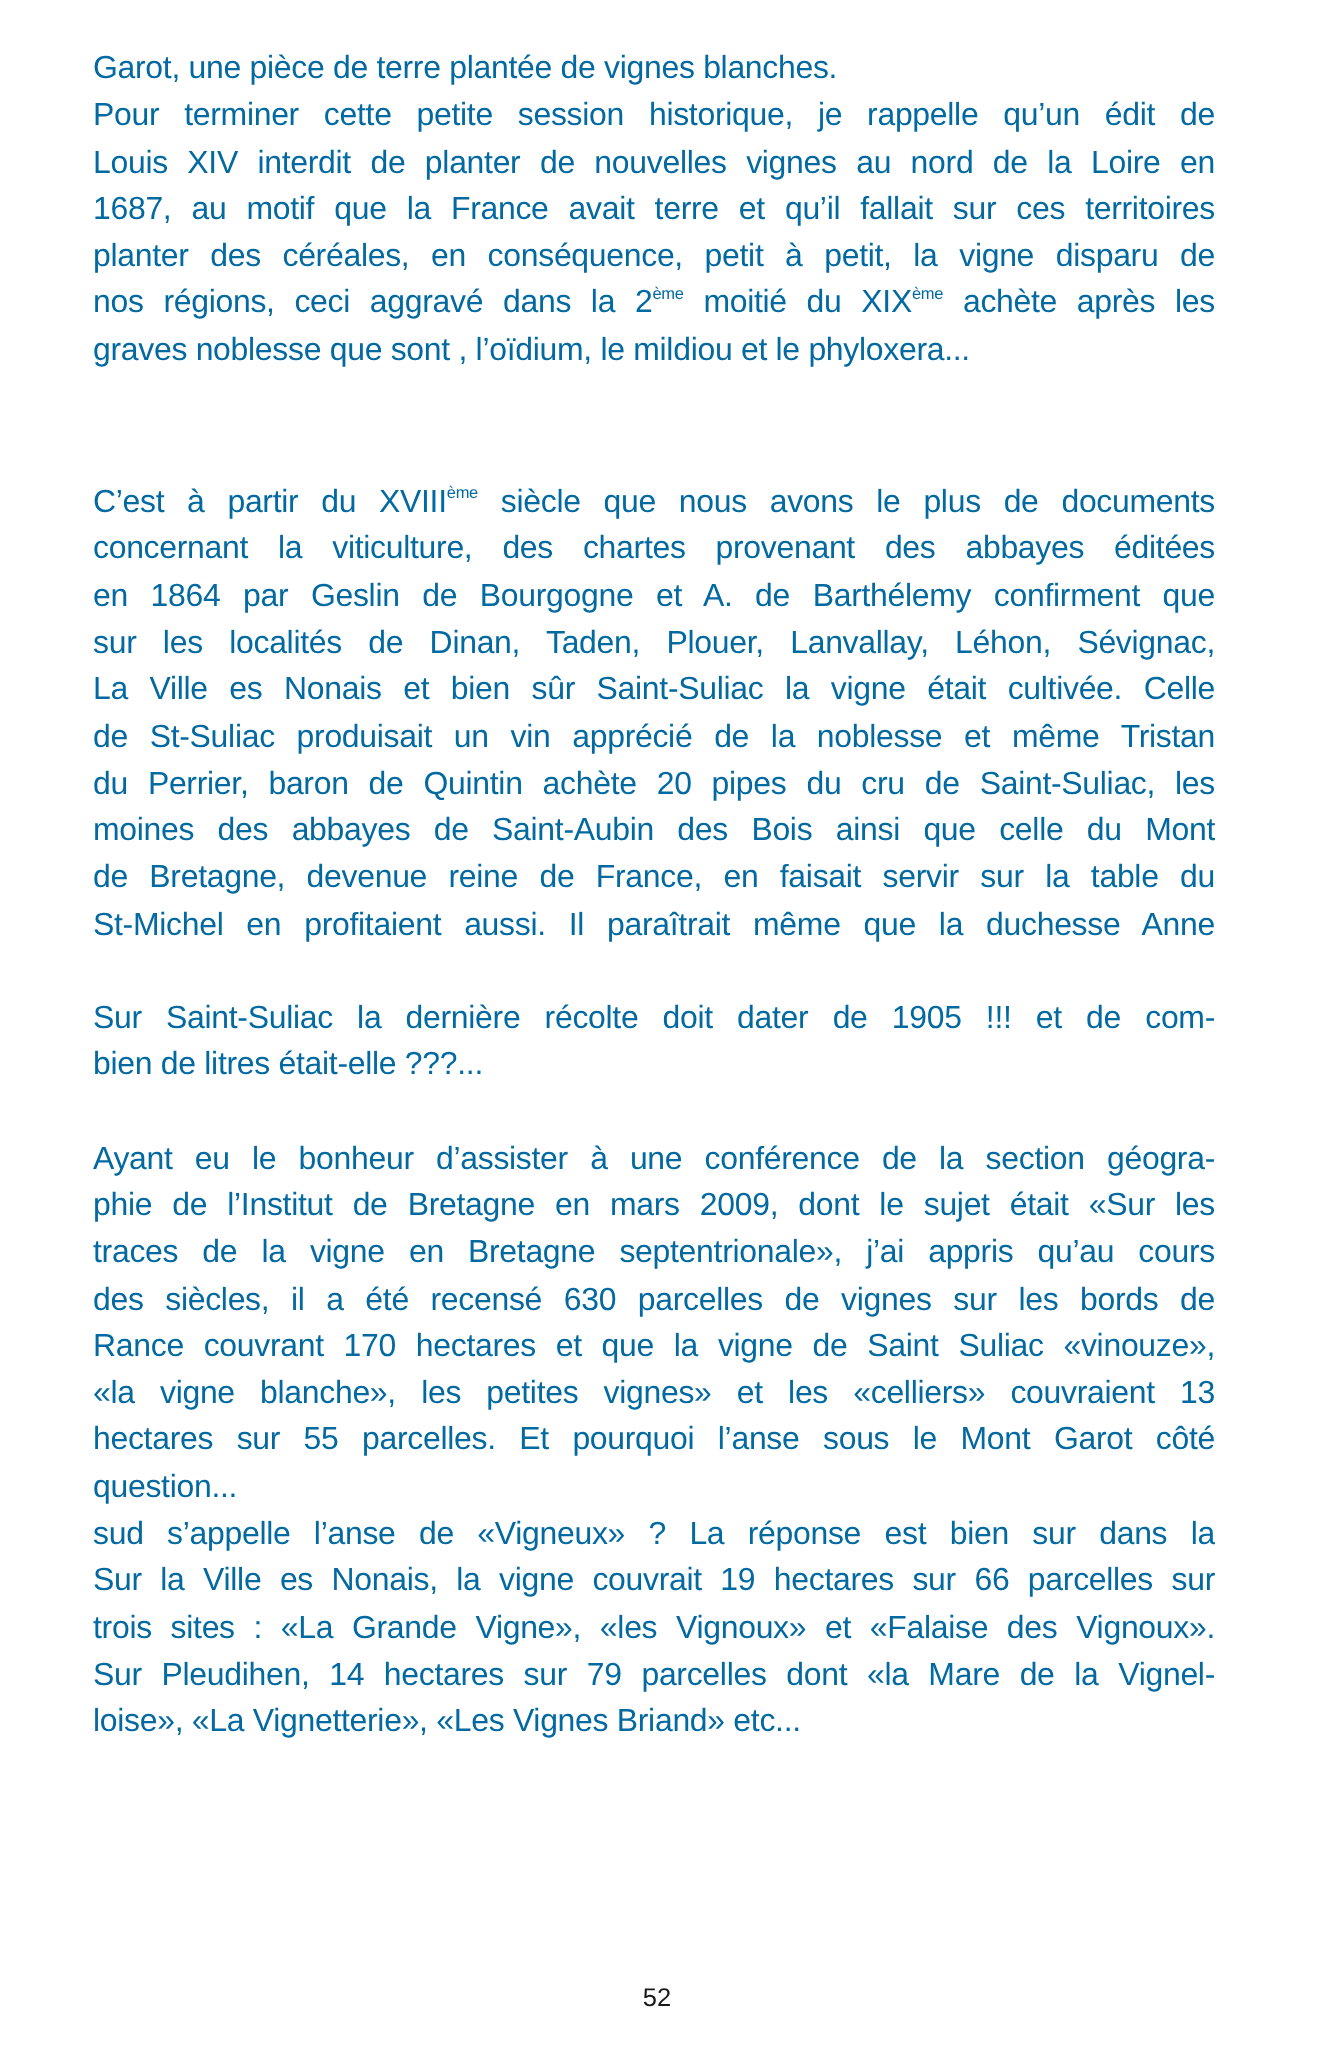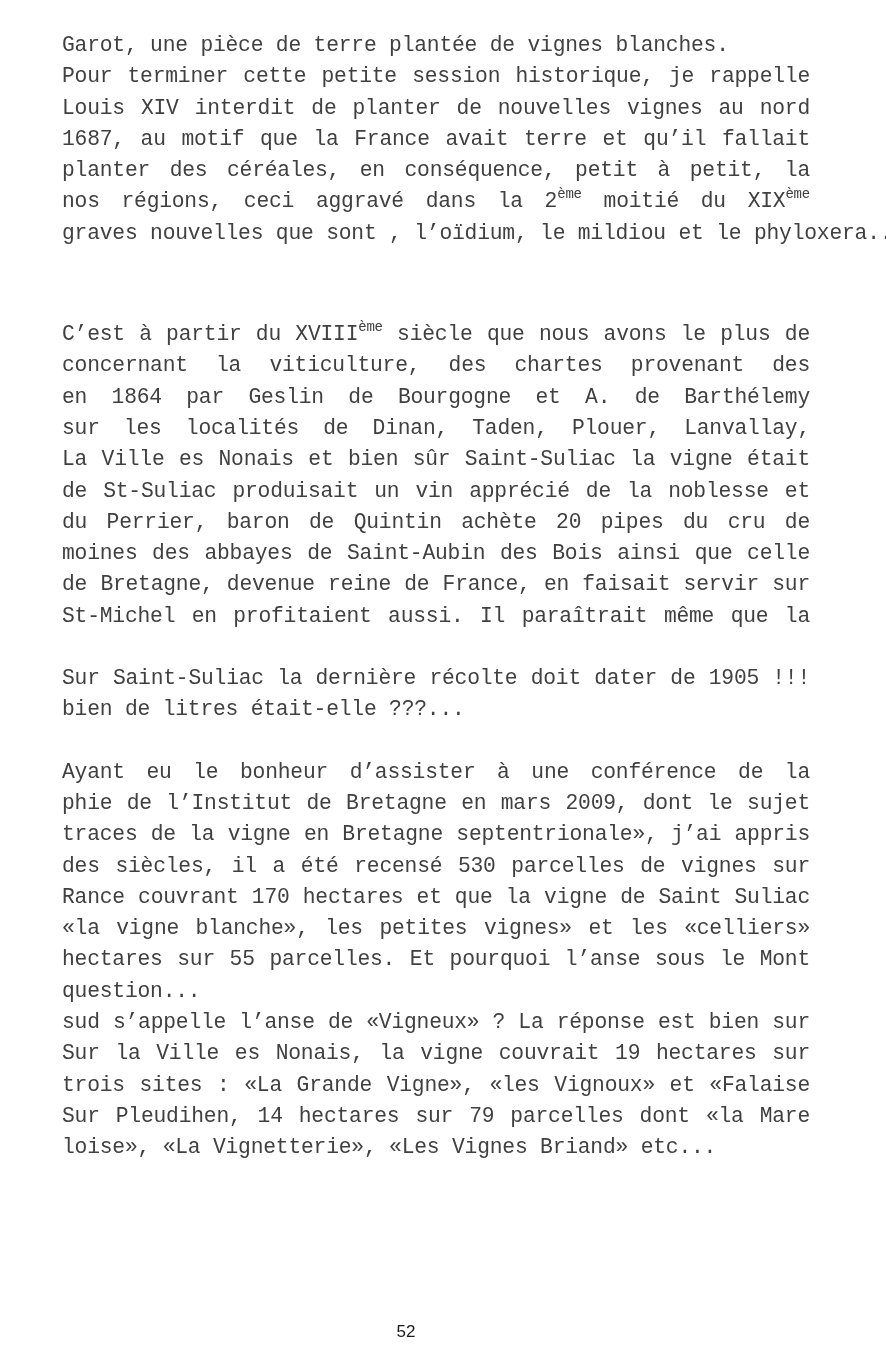--- a/index.html
+++ b/index.html
@@ -1,44 +1,44 @@
 <!DOCTYPE html>
 <html><head>
 <meta charset="utf-8">
 <style>
   html, body { margin: 0; padding: 0; background: #ffffff; }
   body { width: 886px; height: 1365px; position: relative; overflow: hidden; }
   .page {
     position: absolute; left: 62px; top: 30px; width: 748px;
-    font-family: Liberation Mono, monospace;
-    font-size: 21.3px; color: #404040; letter-spacing: -0.2px;
+    font-family: Liberation Sans, sans-serif;
+    font-size: 21.3px; color: #0369a1; letter-spacing: -0.2px;
   }
   .para { margin: 0; }
   .line { display: block; height: 31.3px; line-height: 31.3px; white-space: nowrap; }
   .line.justify { text-align: justify; text-align-last: justify; white-space: normal; overflow: hidden; }
-  sup { font-size: 14px; vertical-align: 9px; line-height: 0; }
+  sup { font-size: 11px; vertical-align: 9px; line-height: 0; }
   .gap1 { height: 70px; }
   .gap2 { height: 31px; }
   .page-number {
     position: absolute; left: 0; width: 812px; top: 1322px; text-align: center;
-    font-family: "Liberation Sans", "DejaVu Sans", sans-serif; font-size: 17px; color: #1a1a1a;
+    font-family: "Liberation Sans", "DejaVu Sans", sans-serif; font-size: 17px; color: #1a1a1a; padding-left: 32px;
   }
 </style>
 </head>
 <body>
 
 <div class="page">
   <div class="para">
       <span class="line">Garot, une pièce de terre plantée de vignes blanches.</span>
       <span class="line justify">Pour terminer cette petite session historique, je rappelle qu’un édit de</span>
       <span class="line justify">Louis XIV interdit de planter de nouvelles vignes au nord de la Loire en</span>
       <span class="line justify">1687, au motif que la France avait terre et qu’il fallait sur ces territoires</span>
       <span class="line justify">planter des céréales, en conséquence, petit à petit, la vigne disparu de</span>
       <span class="line justify"><span>nos régions, ceci aggravé dans la 2</span><sup>ème</sup><span> moitié du XIX</span><sup>ème</sup><span> achète après les</span></span>
-      <span class="line">graves nouvelles que sont , l’oïdium, le mildiou et le phyloxera...</span>
+      <span class="line">graves noblesse que sont , l’oïdium, le mildiou et le phyloxera...</span>
     </div>
   <div class="gap1"></div>
   <div class="para">
       <span class="line justify"><span>C’est à  partir du XVIII</span><sup>ème</sup><span> siècle que nous avons le plus de documents</span></span>
       <span class="line justify">concernant la viticulture, des chartes provenant des abbayes éditées</span>
       <span class="line justify">en 1864 par Geslin de Bourgogne et A. de Barthélemy confirment que</span>
       <span class="line justify">sur les localités de Dinan, Taden, Plouer, Lanvallay, Léhon, Sévignac,</span>
       <span class="line justify">La Ville es Nonais et bien sûr Saint-Suliac la vigne était cultivée. Celle</span>
       <span class="line justify">de St-Suliac produisait un vin apprécié de la noblesse et même Tristan</span>
       <span class="line justify">du Perrier, baron de Quintin achète 20 pipes du cru de Saint-Suliac, les</span>
@@ -49,21 +49,21 @@
   <div class="gap2"></div>
   <div class="para">
       <span class="line justify">Sur Saint-Suliac la dernière récolte doit dater de 1905 !!! et de com-</span>
       <span class="line">bien de litres était-elle ???...</span>
     </div>
   <div class="gap2"></div>
   <div class="para">
       <span class="line justify">Ayant eu le bonheur d’assister à une conférence de la section géogra-</span>
       <span class="line justify">phie de l’Institut de Bretagne en mars 2009, dont le sujet était «Sur les</span>
       <span class="line justify">traces de la vigne en Bretagne septentrionale», j’ai appris qu’au cours</span>
-      <span class="line justify">des siècles, il a été recensé 530 parcelles de vignes sur les bords de</span>
+      <span class="line justify">des siècles, il a été recensé 630 parcelles de vignes sur les bords de</span>
       <span class="line justify">Rance couvrant 170 hectares et que la vigne de Saint Suliac «vinouze»,</span>
       <span class="line justify">«la vigne blanche», les petites vignes» et les «celliers» couvraient 13</span>
       <span class="line justify">hectares sur 55 parcelles. Et pourquoi l’anse sous le Mont Garot côté</span>
       <span class="line">question...</span>
       <span class="line justify">sud s’appelle l’anse de «Vigneux» ? La réponse est bien sur dans la</span>
       <span class="line justify">Sur la Ville es Nonais, la vigne couvrait 19 hectares sur 66 parcelles sur</span>
       <span class="line justify">trois sites : «La Grande Vigne», «les Vignoux» et «Falaise des Vignoux».</span>
       <span class="line justify">Sur Pleudihen, 14 hectares sur 79 parcelles dont «la Mare de la Vignel-</span>
       <span class="line">loise», «La Vignetterie», «Les Vignes Briand» etc...</span>
     </div>

